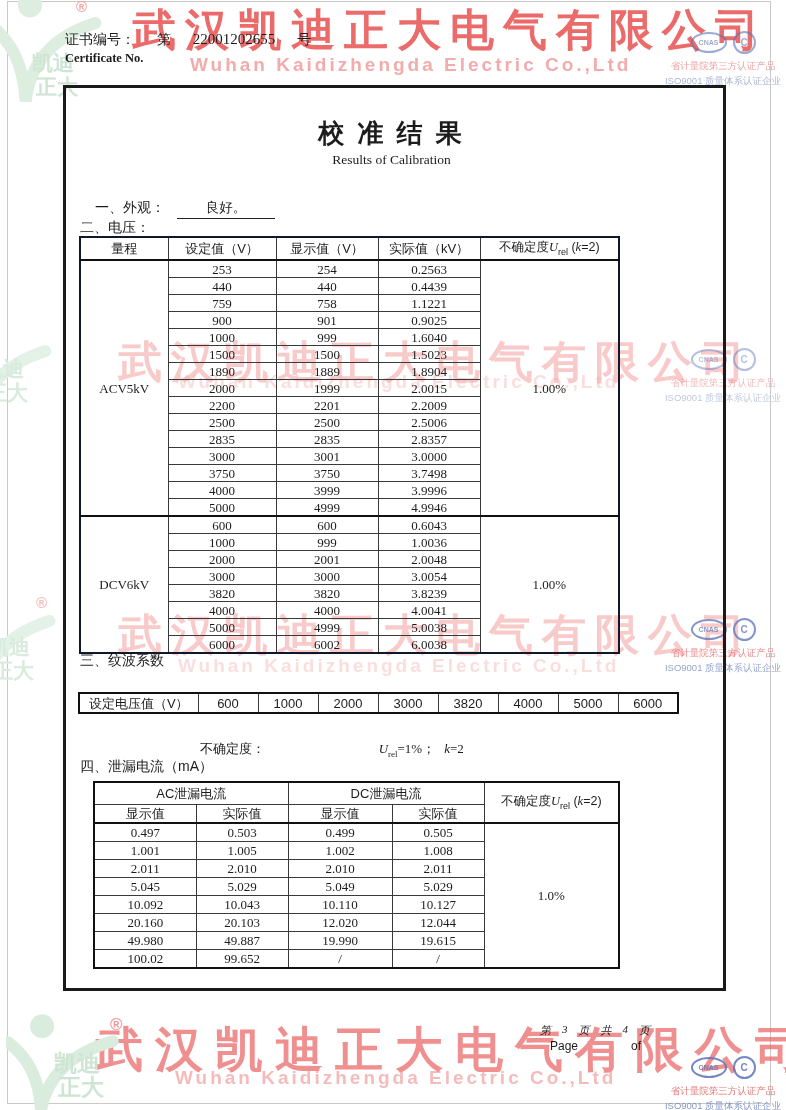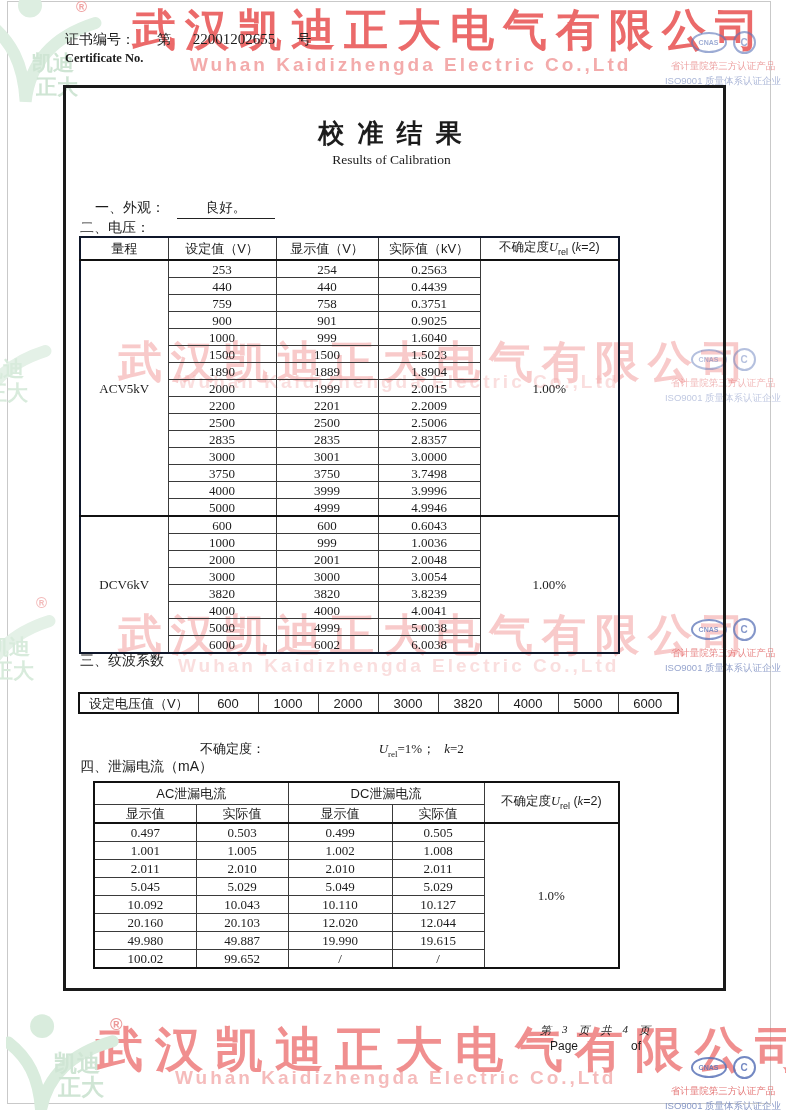--- a/index.html
+++ b/index.html
@@ -222,21 +222,21 @@
     <td class="unc-cell" rowspan="15">1.00%</td>
   </tr>
   <tr>
         <td>440</td>
         <td>440</td>
         <td>0.4439</td>
       </tr>
   <tr>
         <td>759</td>
         <td>758</td>
-        <td>0.3751</td>
+        <td>1.1221</td>
       </tr>
   <tr>
         <td>900</td>
         <td>901</td>
         <td>0.9025</td>
       </tr>
   <tr>
         <td>1000</td>
         <td>999</td>
         <td>1.6040</td>

